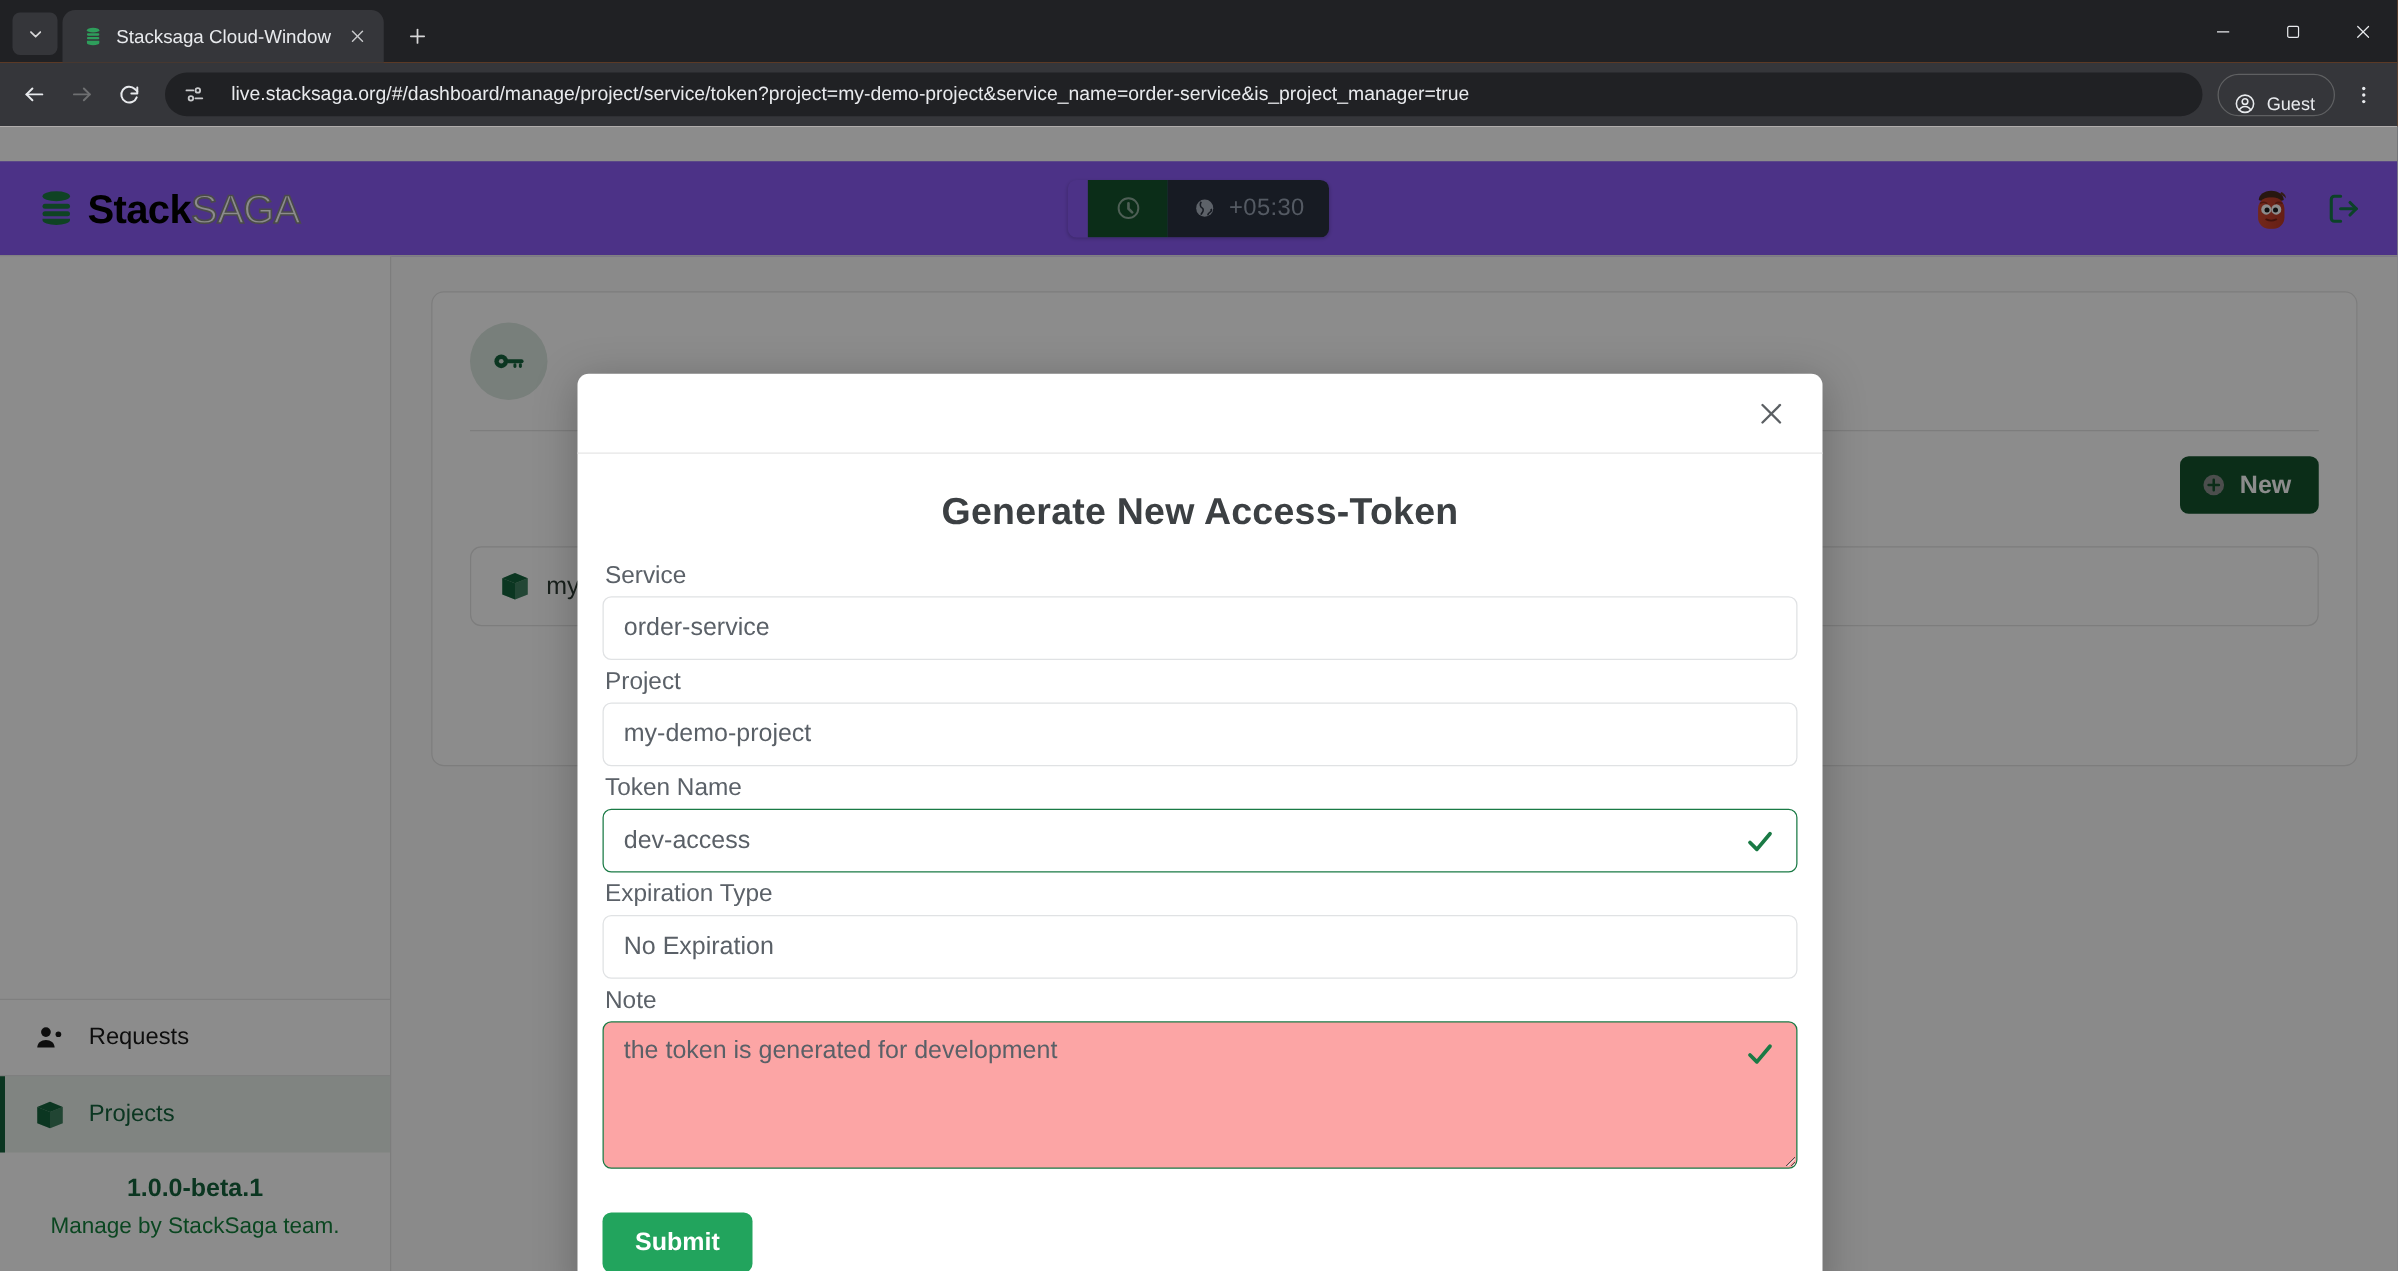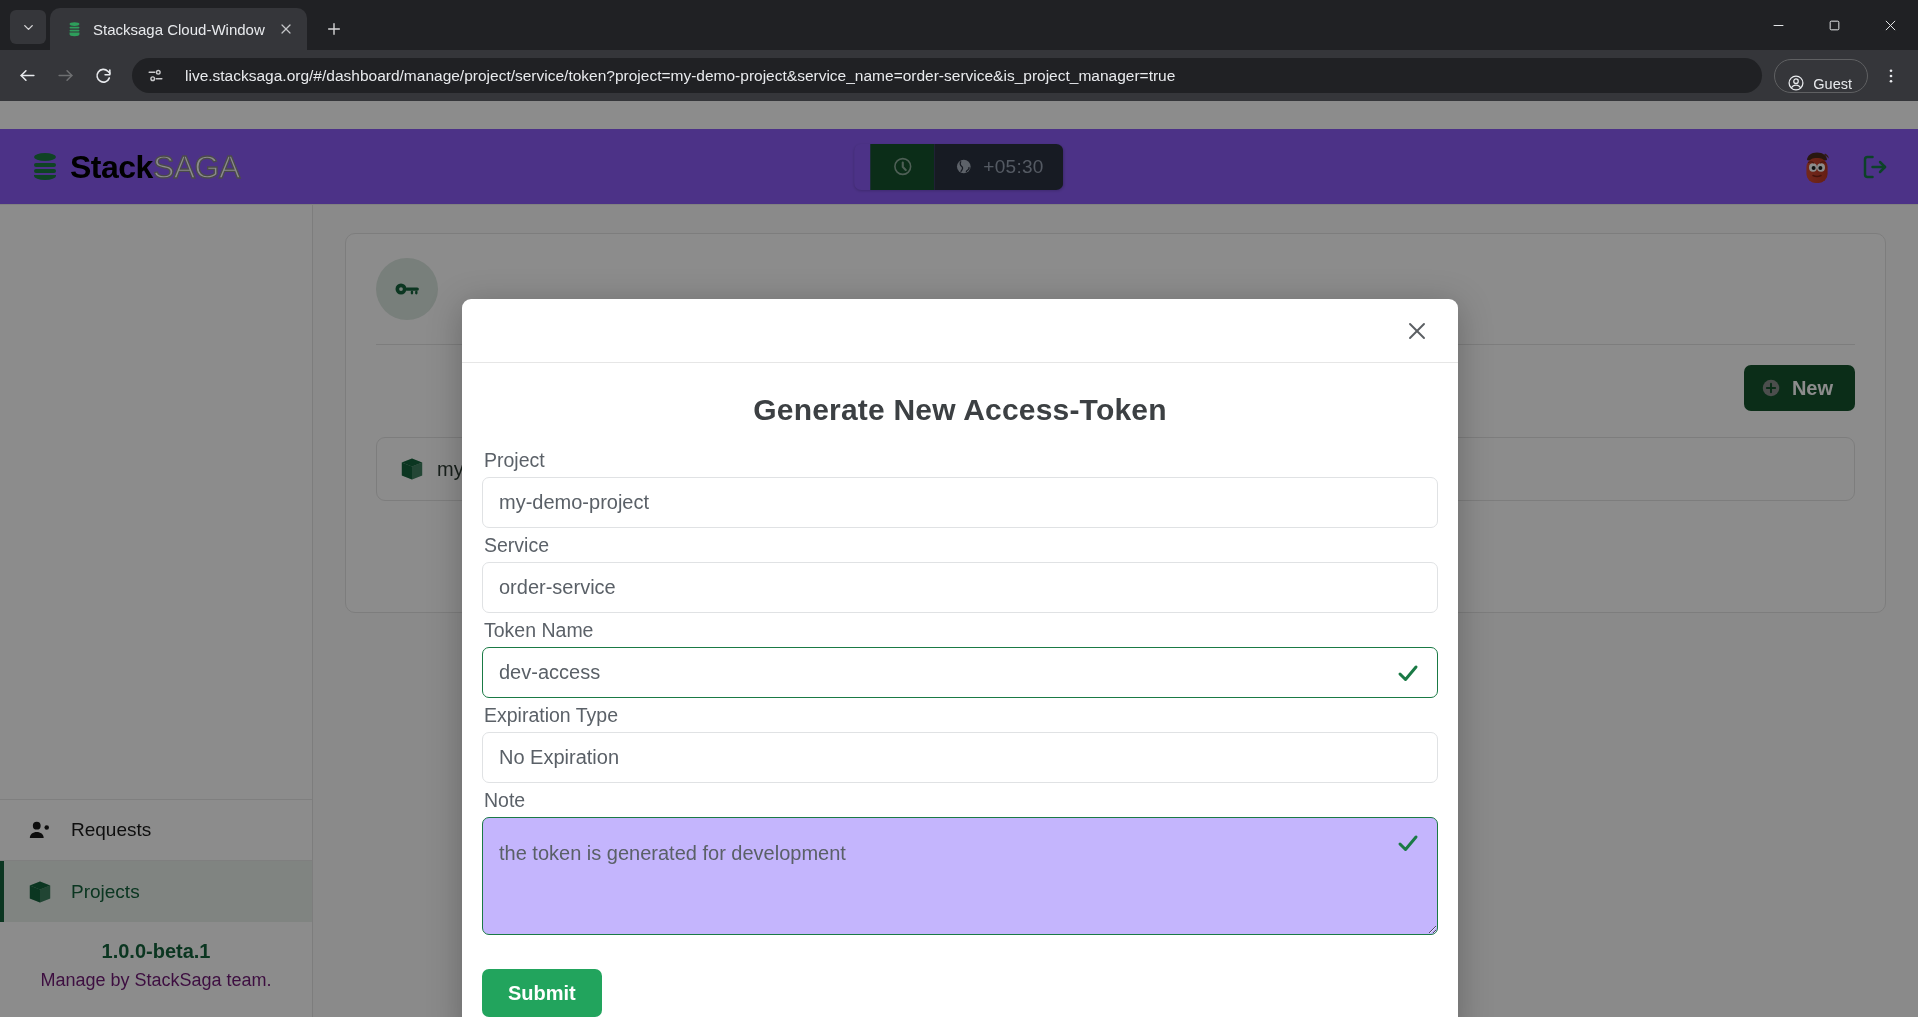--- a/index.html
+++ b/index.html
@@ -320,21 +320,21 @@
     padding: 18px 12px 26px;
     text-align: center;
   }
   .sb-version {
     color: #15633c;
     font-weight: 700;
     font-size: 20px;
     margin-bottom: 7px;
   }
   .sb-credit {
-    color: #701a75;
+    color: #15803d;
     font-size: 18px;
   }
 
   .main-area {
     flex: 1;
     background: #fbfbfb;
     padding: 28px 32px;
     min-width: 0;
     overflow: hidden;
   }
@@ -477,24 +477,24 @@
     padding: 0 46px 0 16px;
     font-family: "Liberation Sans", sans-serif;
     outline: none;
   }
   .text-input.valid { border: 1px solid #1a7a45; }
   .text-area {
     width: 100%;
     height: 118px;
     border: 1px solid #1a7a45;
     border-radius: 7px;
-    background: #c4b5fd;
+    background: #fca5a5;
     font-size: 20px;
     color: #5a6067;
-    padding: 22px 46px 0 16px;
+    padding: 9px 46px 0 16px;
     font-family: "Liberation Sans", sans-serif;
     outline: none;
     resize: vertical;
     line-height: 1.3;
   }
   .check-mark {
     position: absolute;
     right: 18px;
     top: 14px;
     width: 24px; height: 24px;
@@ -779,30 +779,30 @@
           <line x1="5" y1="5" x2="19" y2="19"></line>
           <line x1="19" y1="5" x2="5" y2="19"></line>
         </svg>
       </div>
     </div>
 
     <div class="modal-body">
       <div class="modal-title">Generate New Access-Token</div>
 
       <div class="field">
+        <div class="field-label">Service</div>
+        <div class="input-wrap">
+          <input class="text-input" type="text" readonly="" value="order-service" style="">
+        </div>
+      </div>
+
+      <div class="field">
         <div class="field-label">Project</div>
         <div class="input-wrap">
           <input class="text-input" type="text" readonly="" value="my-demo-project" style="">
-        </div>
-      </div>
-
-      <div class="field">
-        <div class="field-label">Service</div>
-        <div class="input-wrap">
-          <input class="text-input" type="text" readonly="" value="order-service" style="">
         </div>
       </div>
 
       <div class="field">
         <div class="field-label">Token Name</div>
         <div class="input-wrap">
           <input class="text-input valid" type="text" value="dev-access" style="">
           <span class="check-mark">
             <svg viewBox="0 0 24 24" fill="none" stroke="currentColor" stroke-width="3" stroke-linecap="round" stroke-linejoin="round">
               <polyline points="4 13 9.5 18.5 20 6"></polyline>

